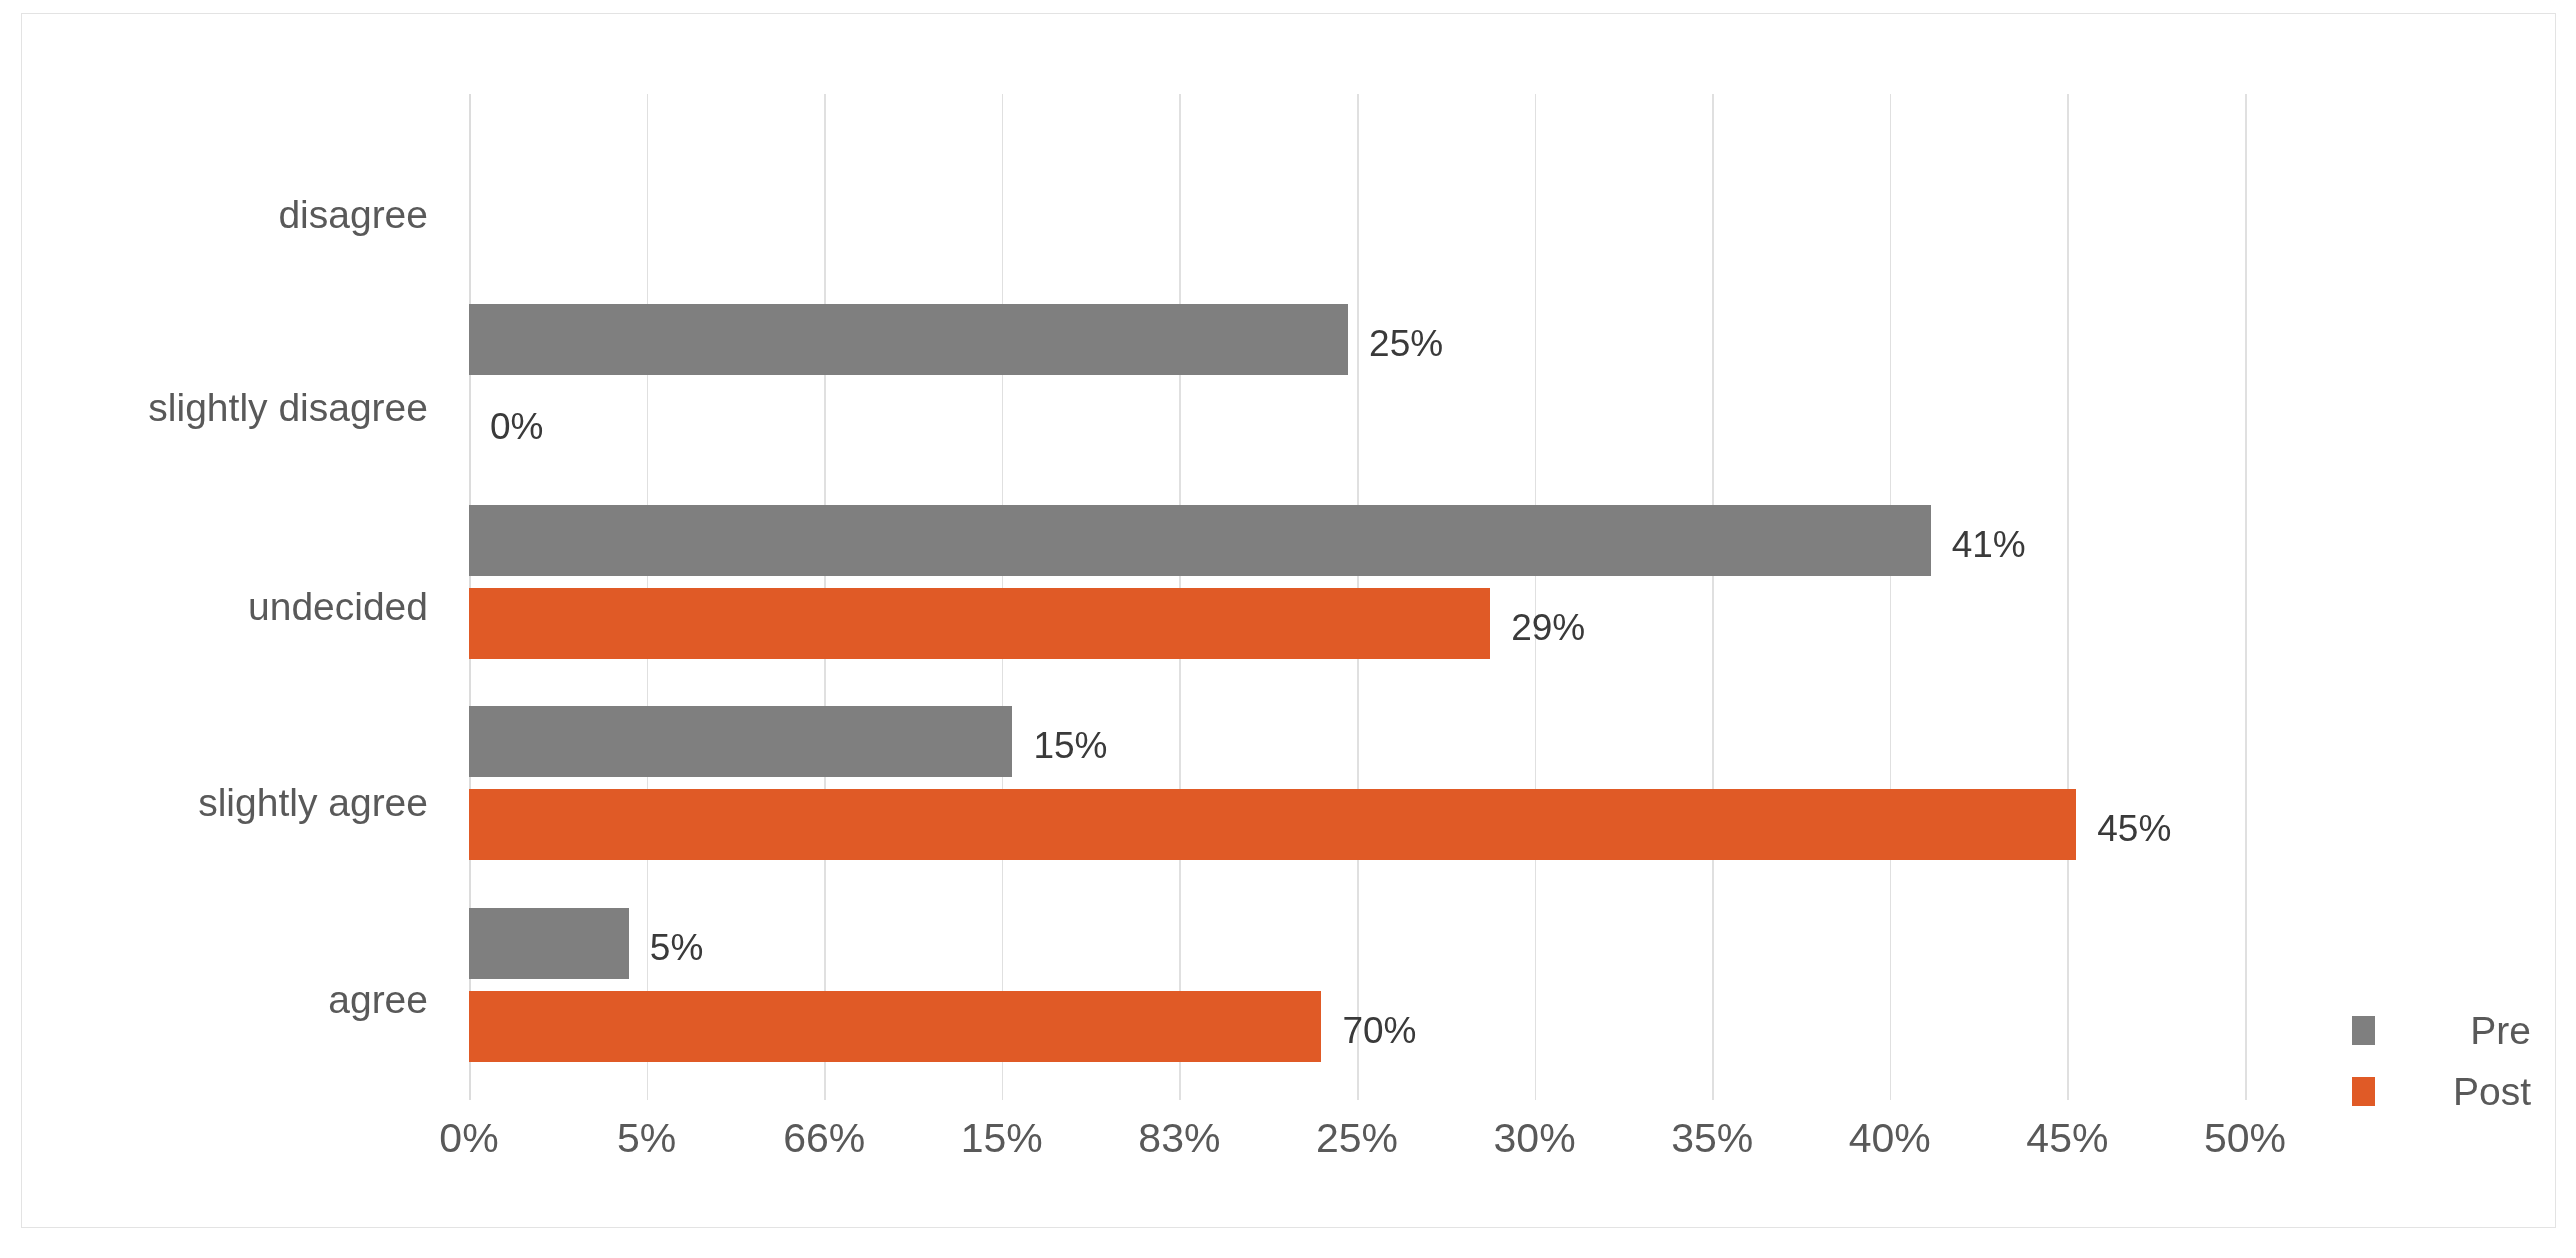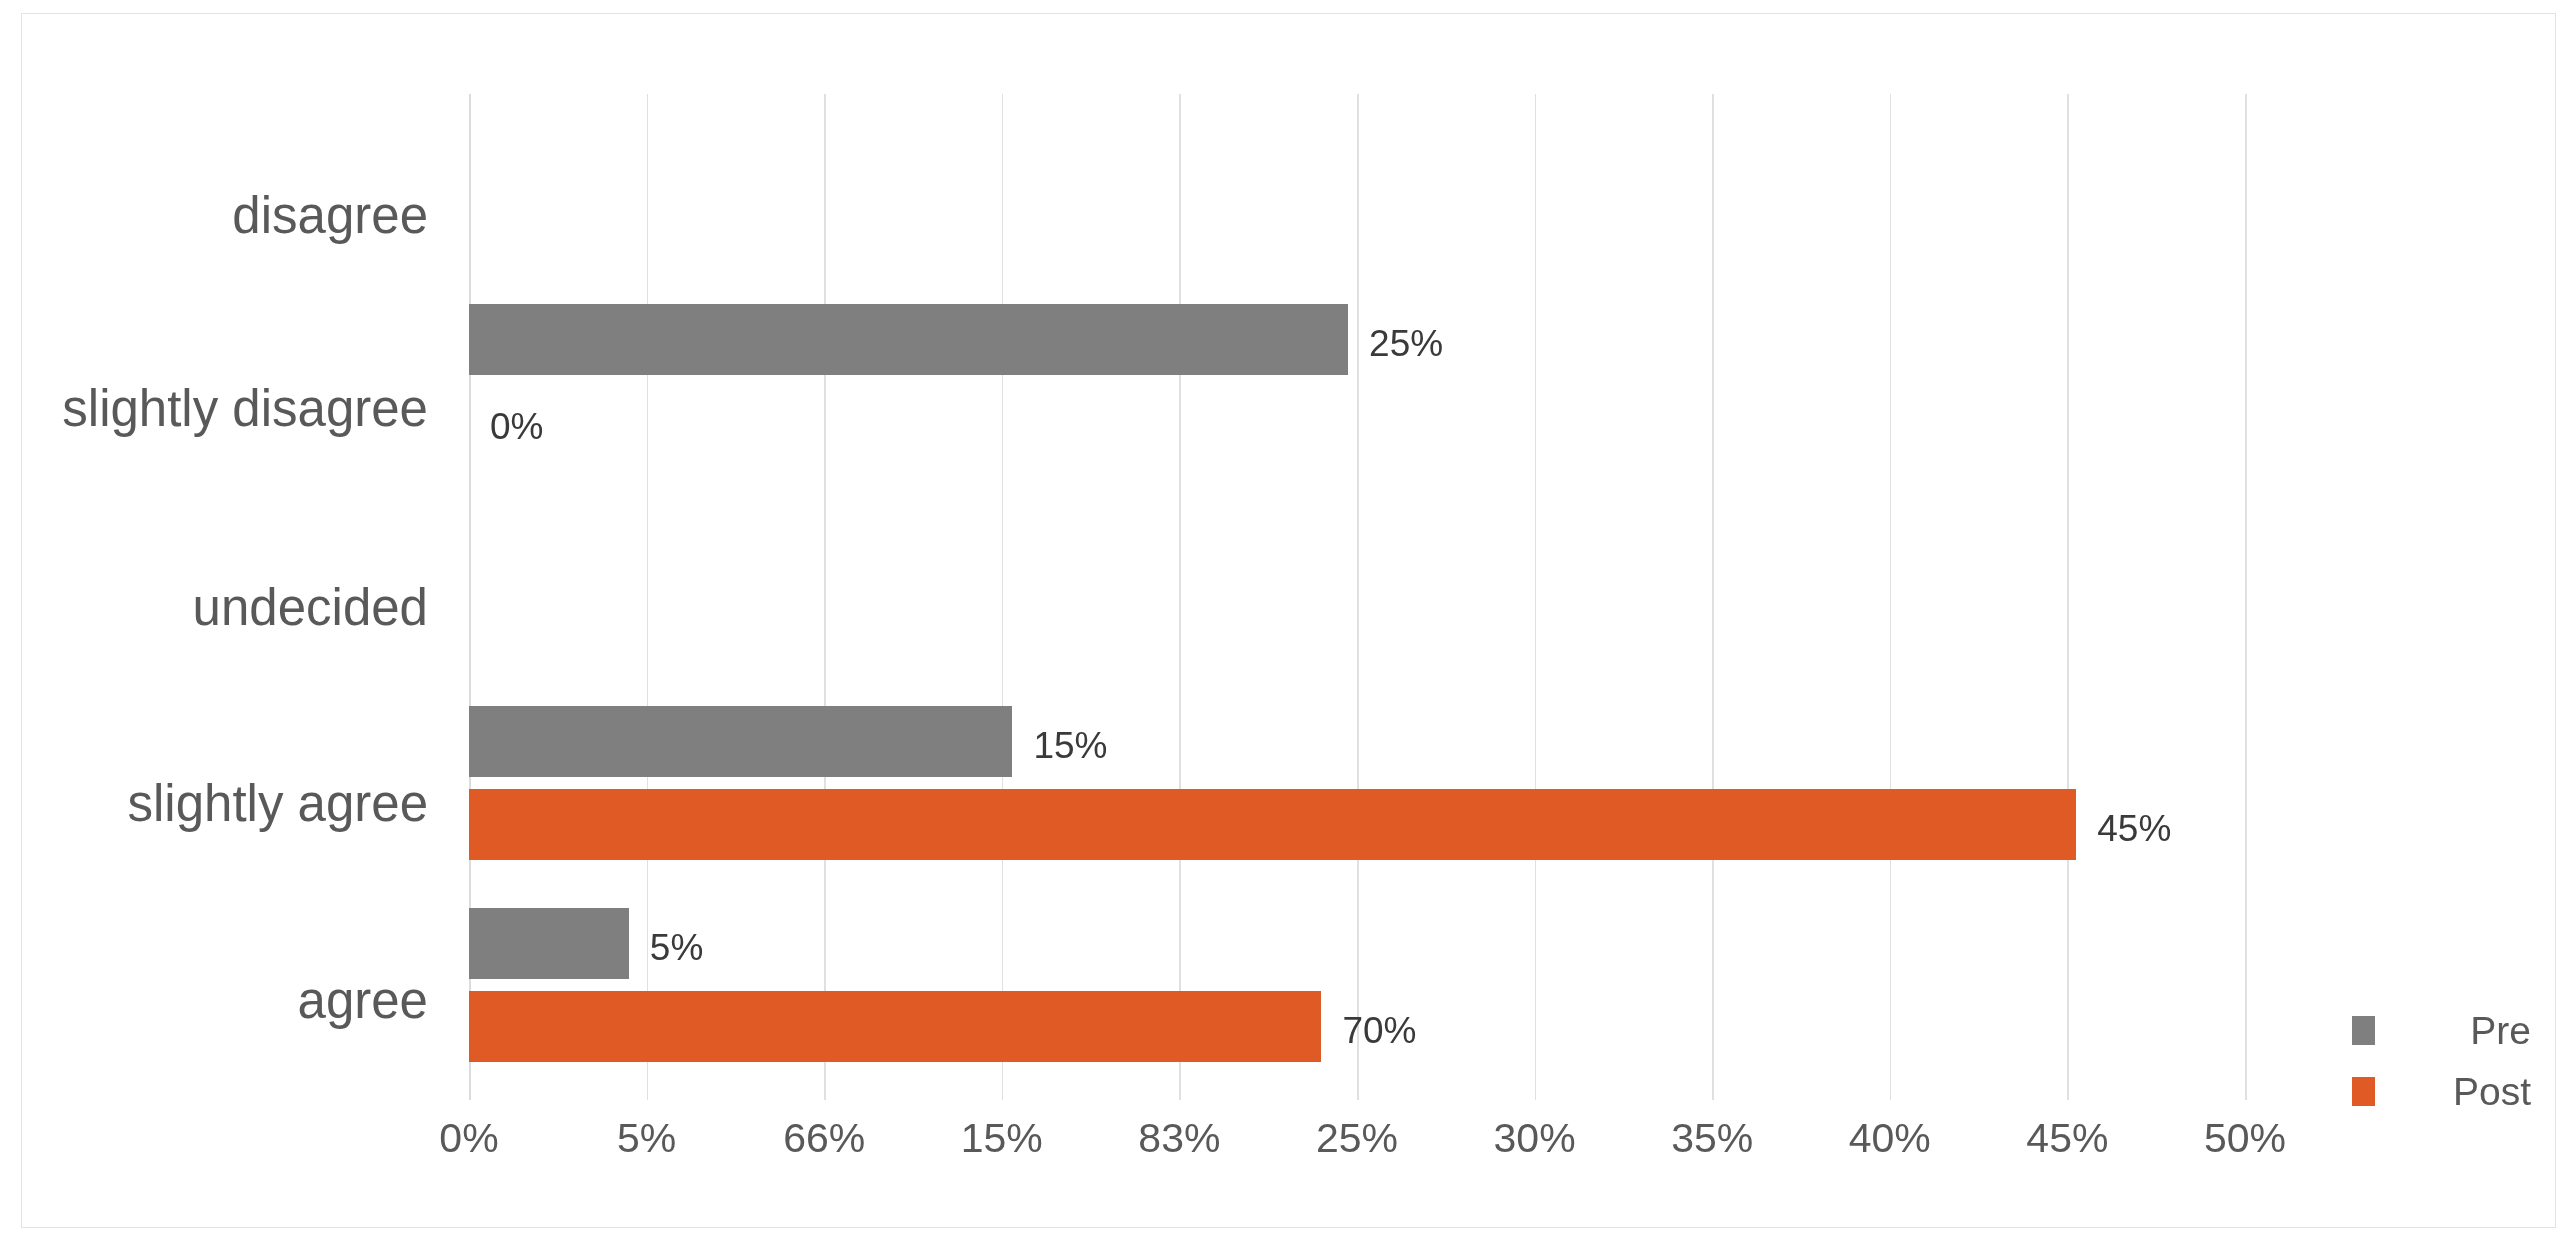--- a/index.html
+++ b/index.html
@@ -68,21 +68,21 @@
     font-size: 37px;
     color: #3a3a3a;
     letter-spacing: 0px;
   }
 
   
   .cat-label {
     position: absolute;
     right: 2576px;       
     white-space: nowrap;
-    font-size: 51px;
+    font-size: 39px;
     color: #595959;
     text-align: right;
   }
   #y-labels {
     position: absolute;
     left: 0px;
     top: 80px;
     width: 423px;
     height: 1006px;
   }
@@ -165,20 +165,26 @@
     <div class="gridline" style="left:100%"></div>
 
 
     <div class="cat-row" style="top:201px;height:201px">
       <div class="bar pre" style="top:9.3px;  width:49.5%"></div>
       <div class="bar-label" style="top:28px;  left:49.5%; margin-left:21px">25%</div>
       <div class="bar post" style="top:92px; width:0%"></div>
       <div class="bar-label" style="top:111px; left:0%;   margin-left:21px">0%</div>
     </div>
 
+    <div class="cat-row" style="top:402px;height:201px">
+      <div class="bar pre" style="top:9.3px;  width:82.3%"></div>
+      <div class="bar-label" style="top:28px;  left:82.3%; margin-left:21px">41%</div>
+      <div class="bar post" style="top:92px; width:57.5%"></div>
+      <div class="bar-label" style="top:111px; left:57.5%; margin-left:21px">29%</div>
+    </div>
 
     <div class="cat-row" style="top:603px;height:201px">
       <div class="bar pre" style="top:9.3px;  width:30.6%"></div>
       <div class="bar-label" style="top:28px;  left:30.6%; margin-left:21px">15%</div>
       <div class="bar post" style="top:92px; width:90.5%"></div>
       <div class="bar-label" style="top:111px; left:90.5%; margin-left:21px">45%</div>
     </div>
 
     <div class="cat-row" style="top:805px;height:201px">
       <div class="bar pre" style="top:9.3px;  width:9.0%"></div>

